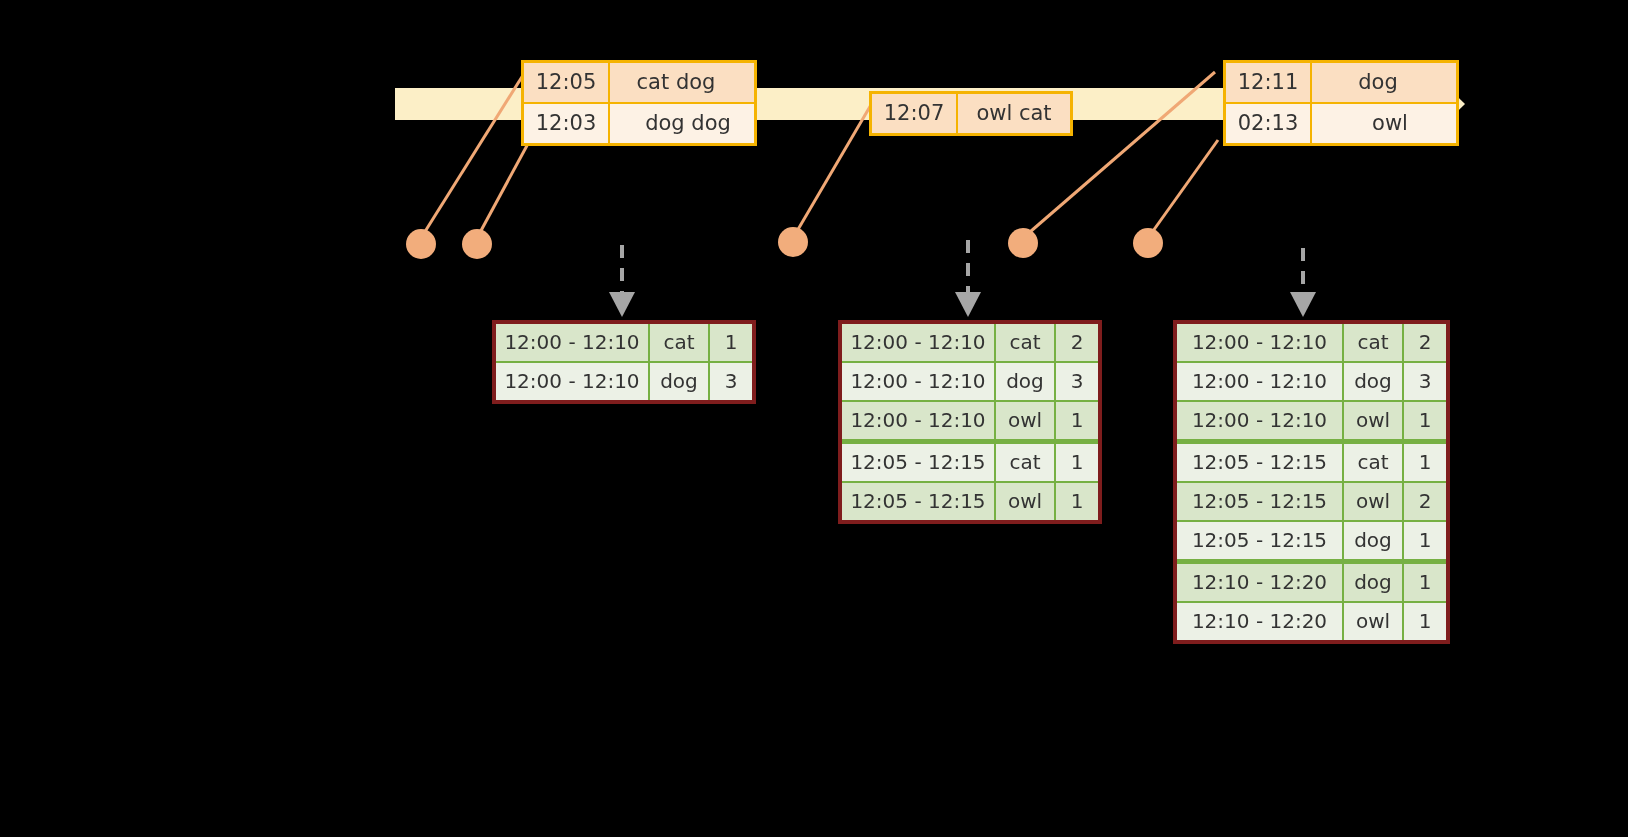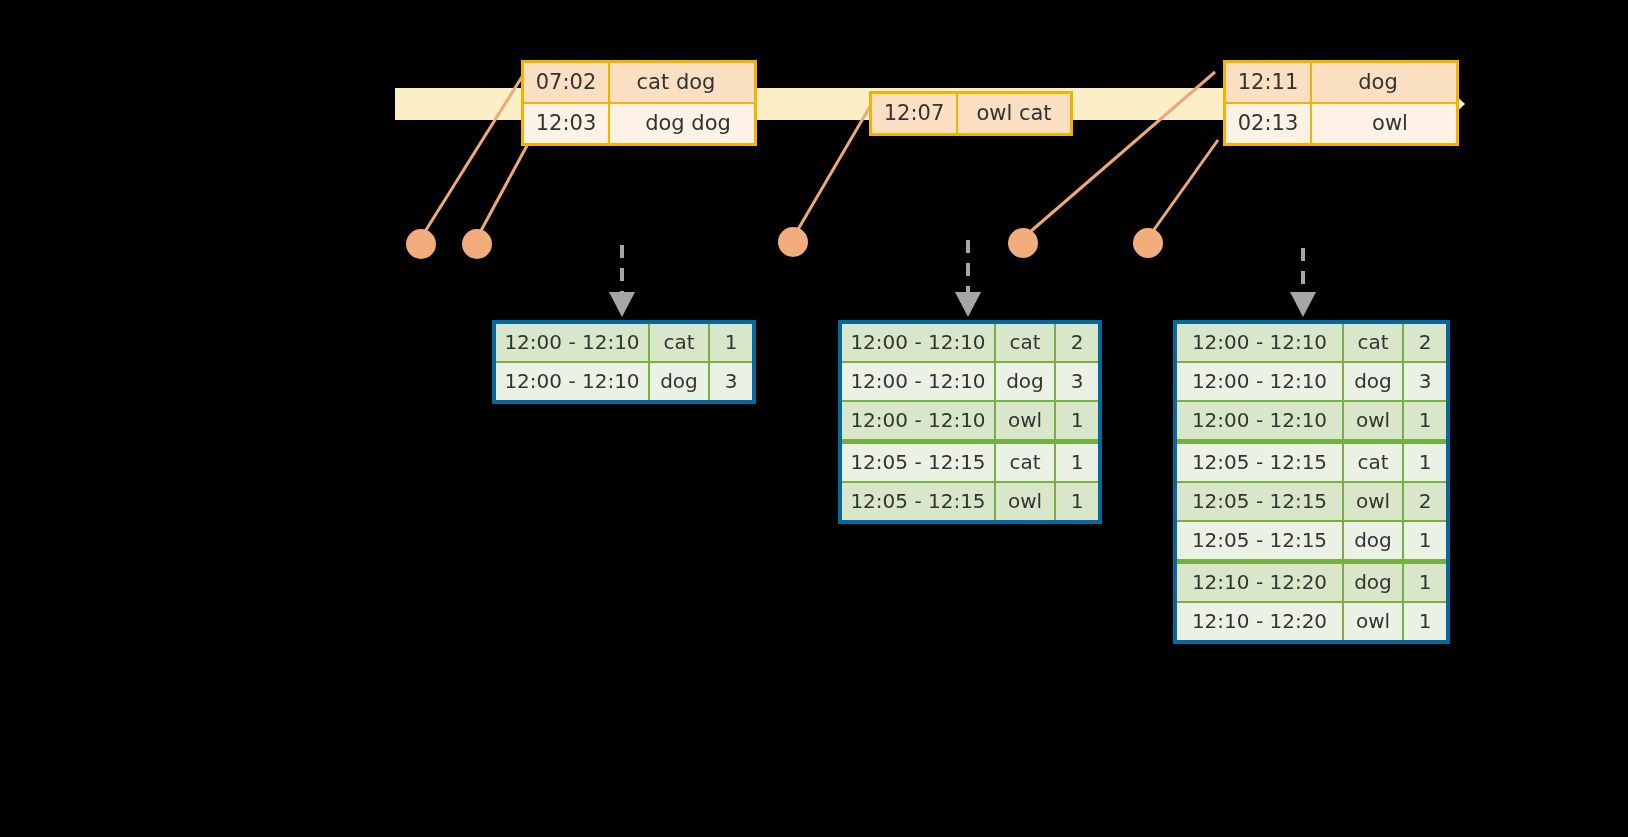--- a/index.html
+++ b/index.html
@@ -68,21 +68,21 @@
     color: #333333;
     padding: 8px 6px 9px 6px;
     box-sizing: border-box;
     line-height: 22px;
   }
   .event-box.single .event-words { width: 112px; }
 
   
   .result-table {
     position: absolute;
-    border: 4px solid #0369a1;
+    border: 4px solid #7f1d1d;
     box-sizing: border-box;
     background: #76B043;
     display: flex;
     flex-direction: column;
     z-index: 5;
   }
   .rt-row {
     display: flex;
     flex-direction: row;
     align-items: stretch;
@@ -145,21 +145,21 @@
     </g>
     <g fill="#A6A6A6">
       <polygon points="609,292 635,292 622,317"></polygon>
       <polygon points="955,292 981,292 968,317"></polygon>
       <polygon points="1290,292 1316,292 1303,317"></polygon>
     </g>
   </svg>
 
   <div class="event-box" style="left:521px; top:60px;">
     <div class="event-row shade-a">
-      <div class="event-time">07:02</div>
+      <div class="event-time">12:05</div>
       <div class="event-words">cat dog</div>
     </div>
     <div class="event-row shade-b">
       <div class="event-time">12:03</div>
       <div class="event-words">dog dog</div>
     </div>
   </div>
 
   <div class="event-box single" style="left:869px; top:91px;">
     <div class="event-row shade-a">

